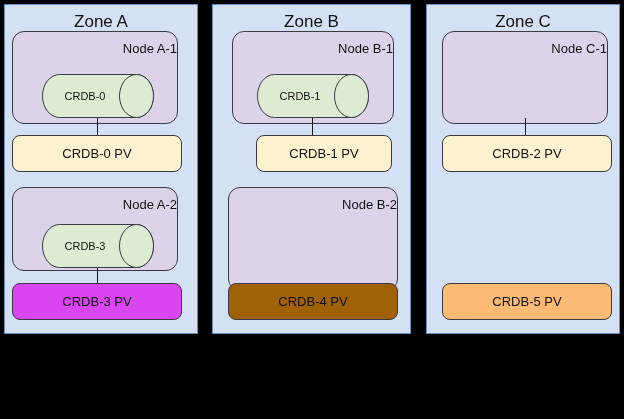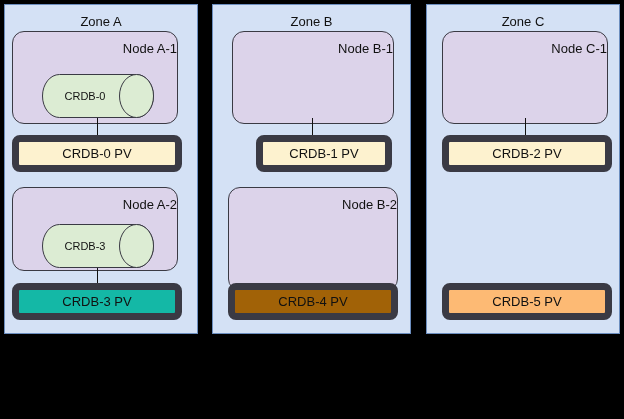--- a/index.html
+++ b/index.html
@@ -25,21 +25,21 @@
     background: #d4e1f5;
     border: 1px solid #6c8ebf;
     box-sizing: border-box;
   }
   .zone-title {
     position: absolute;
     top: 9px;
     left: 0;
     right: 0;
     text-align: center;
-    font-size: 13px;
+    font-size: 17px;
     color: #111111;
     line-height: 16px;
   }
 
   .node {
     position: absolute;
     background: #dcd3ea;
     border: 1px solid #3a3a44;
     border-radius: 12px;
     box-sizing: border-box;
@@ -51,21 +51,21 @@
     right: 0;
     text-align: right;
     font-size: 13px;
     color: #111111;
     line-height: 16px;
   }
 
   .pv {
     position: absolute;
     background: #fdf2cf;
-    border: 7px solid #404040;
+    border: 1px solid #404040;
     border-radius: 8px;
     box-sizing: border-box;
     display: flex;
     align-items: center;
     justify-content: center;
   }
   .pv-label {
     font-size: 13px;
     color: #111111;
     line-height: 16px;
@@ -122,28 +122,35 @@
       <div class="node-title">Node A-2</div>
     </div>
     <div class="cylinder" style="left: 42px; top: 224px; width: 112px; height: 44px;">
       <svg width="112" height="44" viewBox="0 0 112 44">
         <path d="M 17.5 0.5 L 94.5 0.5 A 17 21.5 0 0 1 94.5 43.5 L 17.5 43.5 A 17 21.5 0 0 1 17.5 0.5 Z" fill="#dcecd3" stroke="#3a3a44" stroke-width="1"></path>
         <ellipse cx="94.5" cy="22" rx="17" ry="21.5" fill="#dcecd3" stroke="#3a3a44" stroke-width="1"></ellipse>
       </svg>
       <div class="cyl-label">CRDB-3</div>
     </div>
     <div class="connector" style="left: 97px; top: 268px; height: 15px;"></div>
-    <div class="pv" style="left: 12px; top: 283px; width: 170px; height: 37px; background: #14b8a6; border-color: rgb(58, 58, 68);">
+    <div class="pv" style="left: 12px; top: 283px; width: 170px; height: 37px; background: #d946ef; border-color: rgb(58, 58, 68);">
       <span class="pv-label">CRDB-3 PV</span>
     </div>
     <div class="zone" style="left: 212px; top: 4px; width: 199px; height: 330px; background: rgb(212, 225, 245); border-color: rgb(108, 142, 191);">
       <div class="zone-title">Zone B</div>
     </div>
     <div class="node" style="left: 232px; top: 31px; width: 162px; height: 93px; background: rgb(220, 211, 234); border-color: rgb(58, 58, 68);">
       <div class="node-title">Node B-1</div>
+    </div>
+    <div class="cylinder" style="left: 257px; top: 74px; width: 112px; height: 44px;">
+      <svg width="112" height="44" viewBox="0 0 112 44">
+        <path d="M 17.5 0.5 L 94.5 0.5 A 17 21.5 0 0 1 94.5 43.5 L 17.5 43.5 A 17 21.5 0 0 1 17.5 0.5 Z" fill="#dcecd3" stroke="#3a3a44" stroke-width="1"></path>
+        <ellipse cx="94.5" cy="22" rx="17" ry="21.5" fill="#dcecd3" stroke="#3a3a44" stroke-width="1"></ellipse>
+      </svg>
+      <div class="cyl-label">CRDB-1</div>
     </div>
     <div class="connector" style="left: 312px; top: 118px; height: 17px;"></div>
     <div class="pv" style="left: 228px; top: 135px; width: 136px; height: 37px; background: rgb(253, 242, 207); border-color: rgb(58, 58, 68); margin-left: 28px;">
       <span class="pv-label">CRDB-1 PV</span>
     </div>
     <div class="node" style="left: 228px; top: 187px; width: 170px; height: 104px; background: rgb(220, 211, 234); border-color: rgb(58, 58, 68);">
       <div class="node-title">Node B-2</div>
     </div>
     <div class="pv" style="left: 228px; top: 283px; width: 170px; height: 37px; background: #a16207; border-color: rgb(58, 58, 68);">
       <span class="pv-label">CRDB-4 PV</span>

